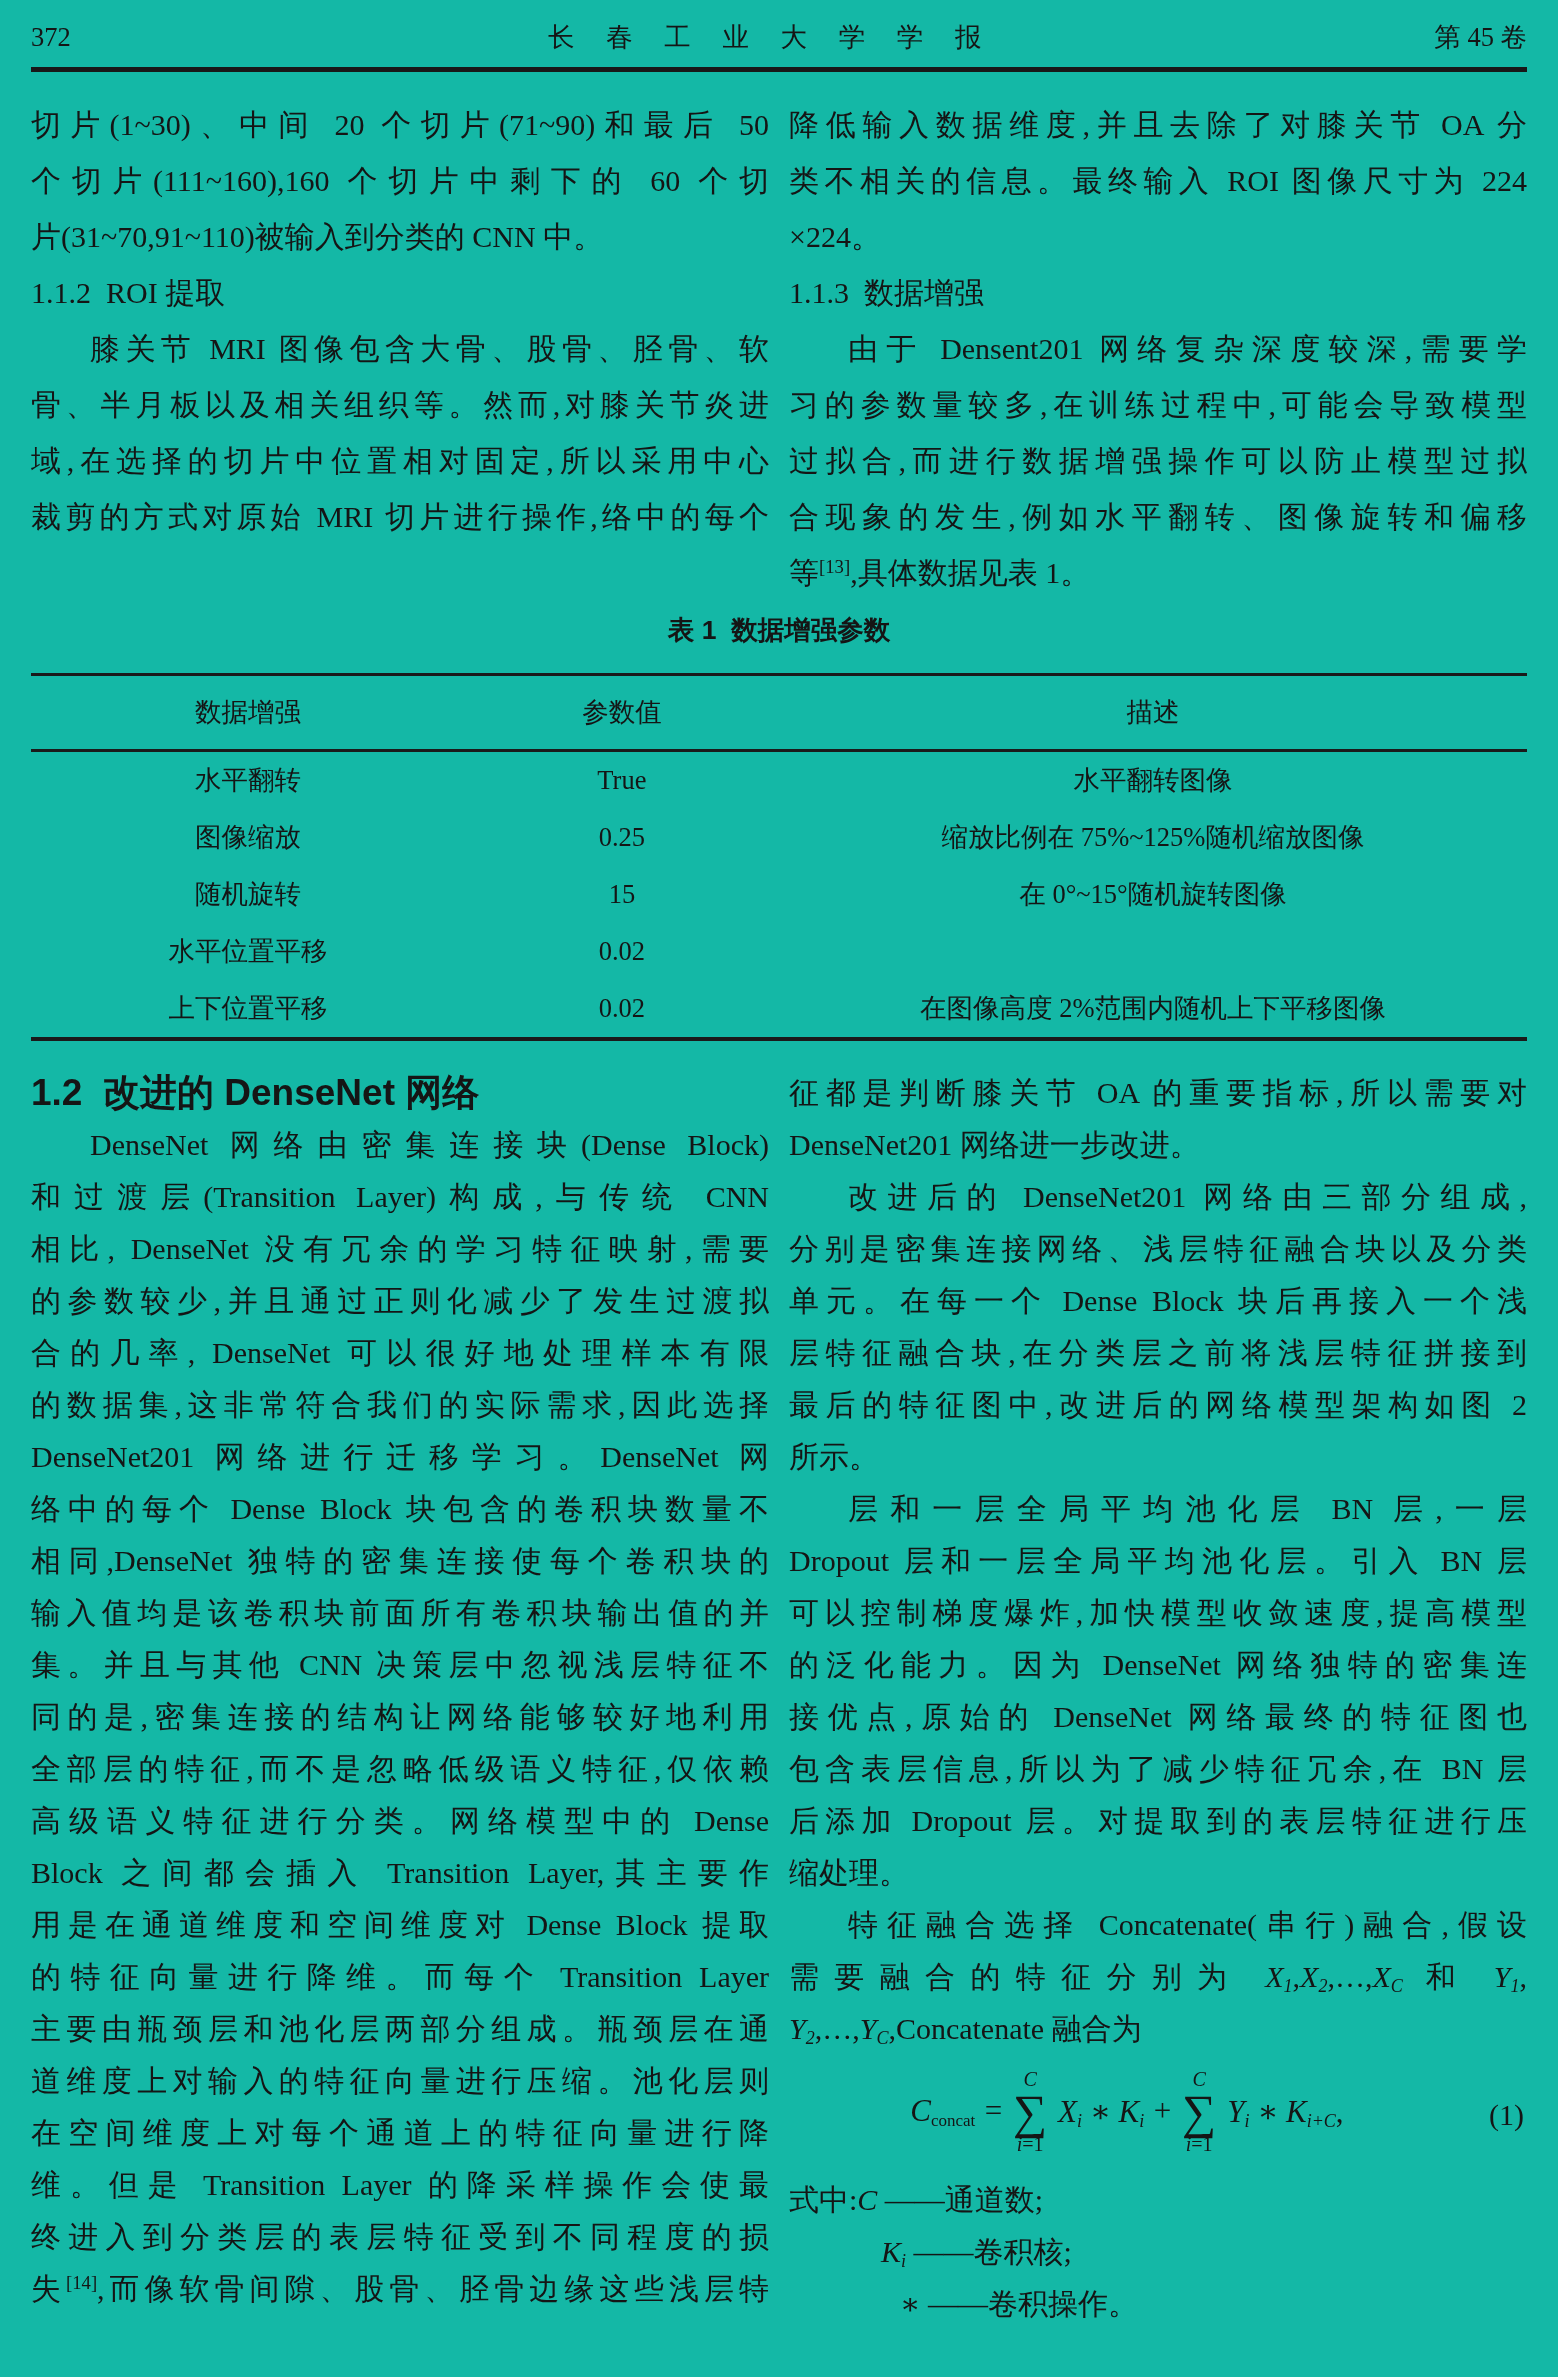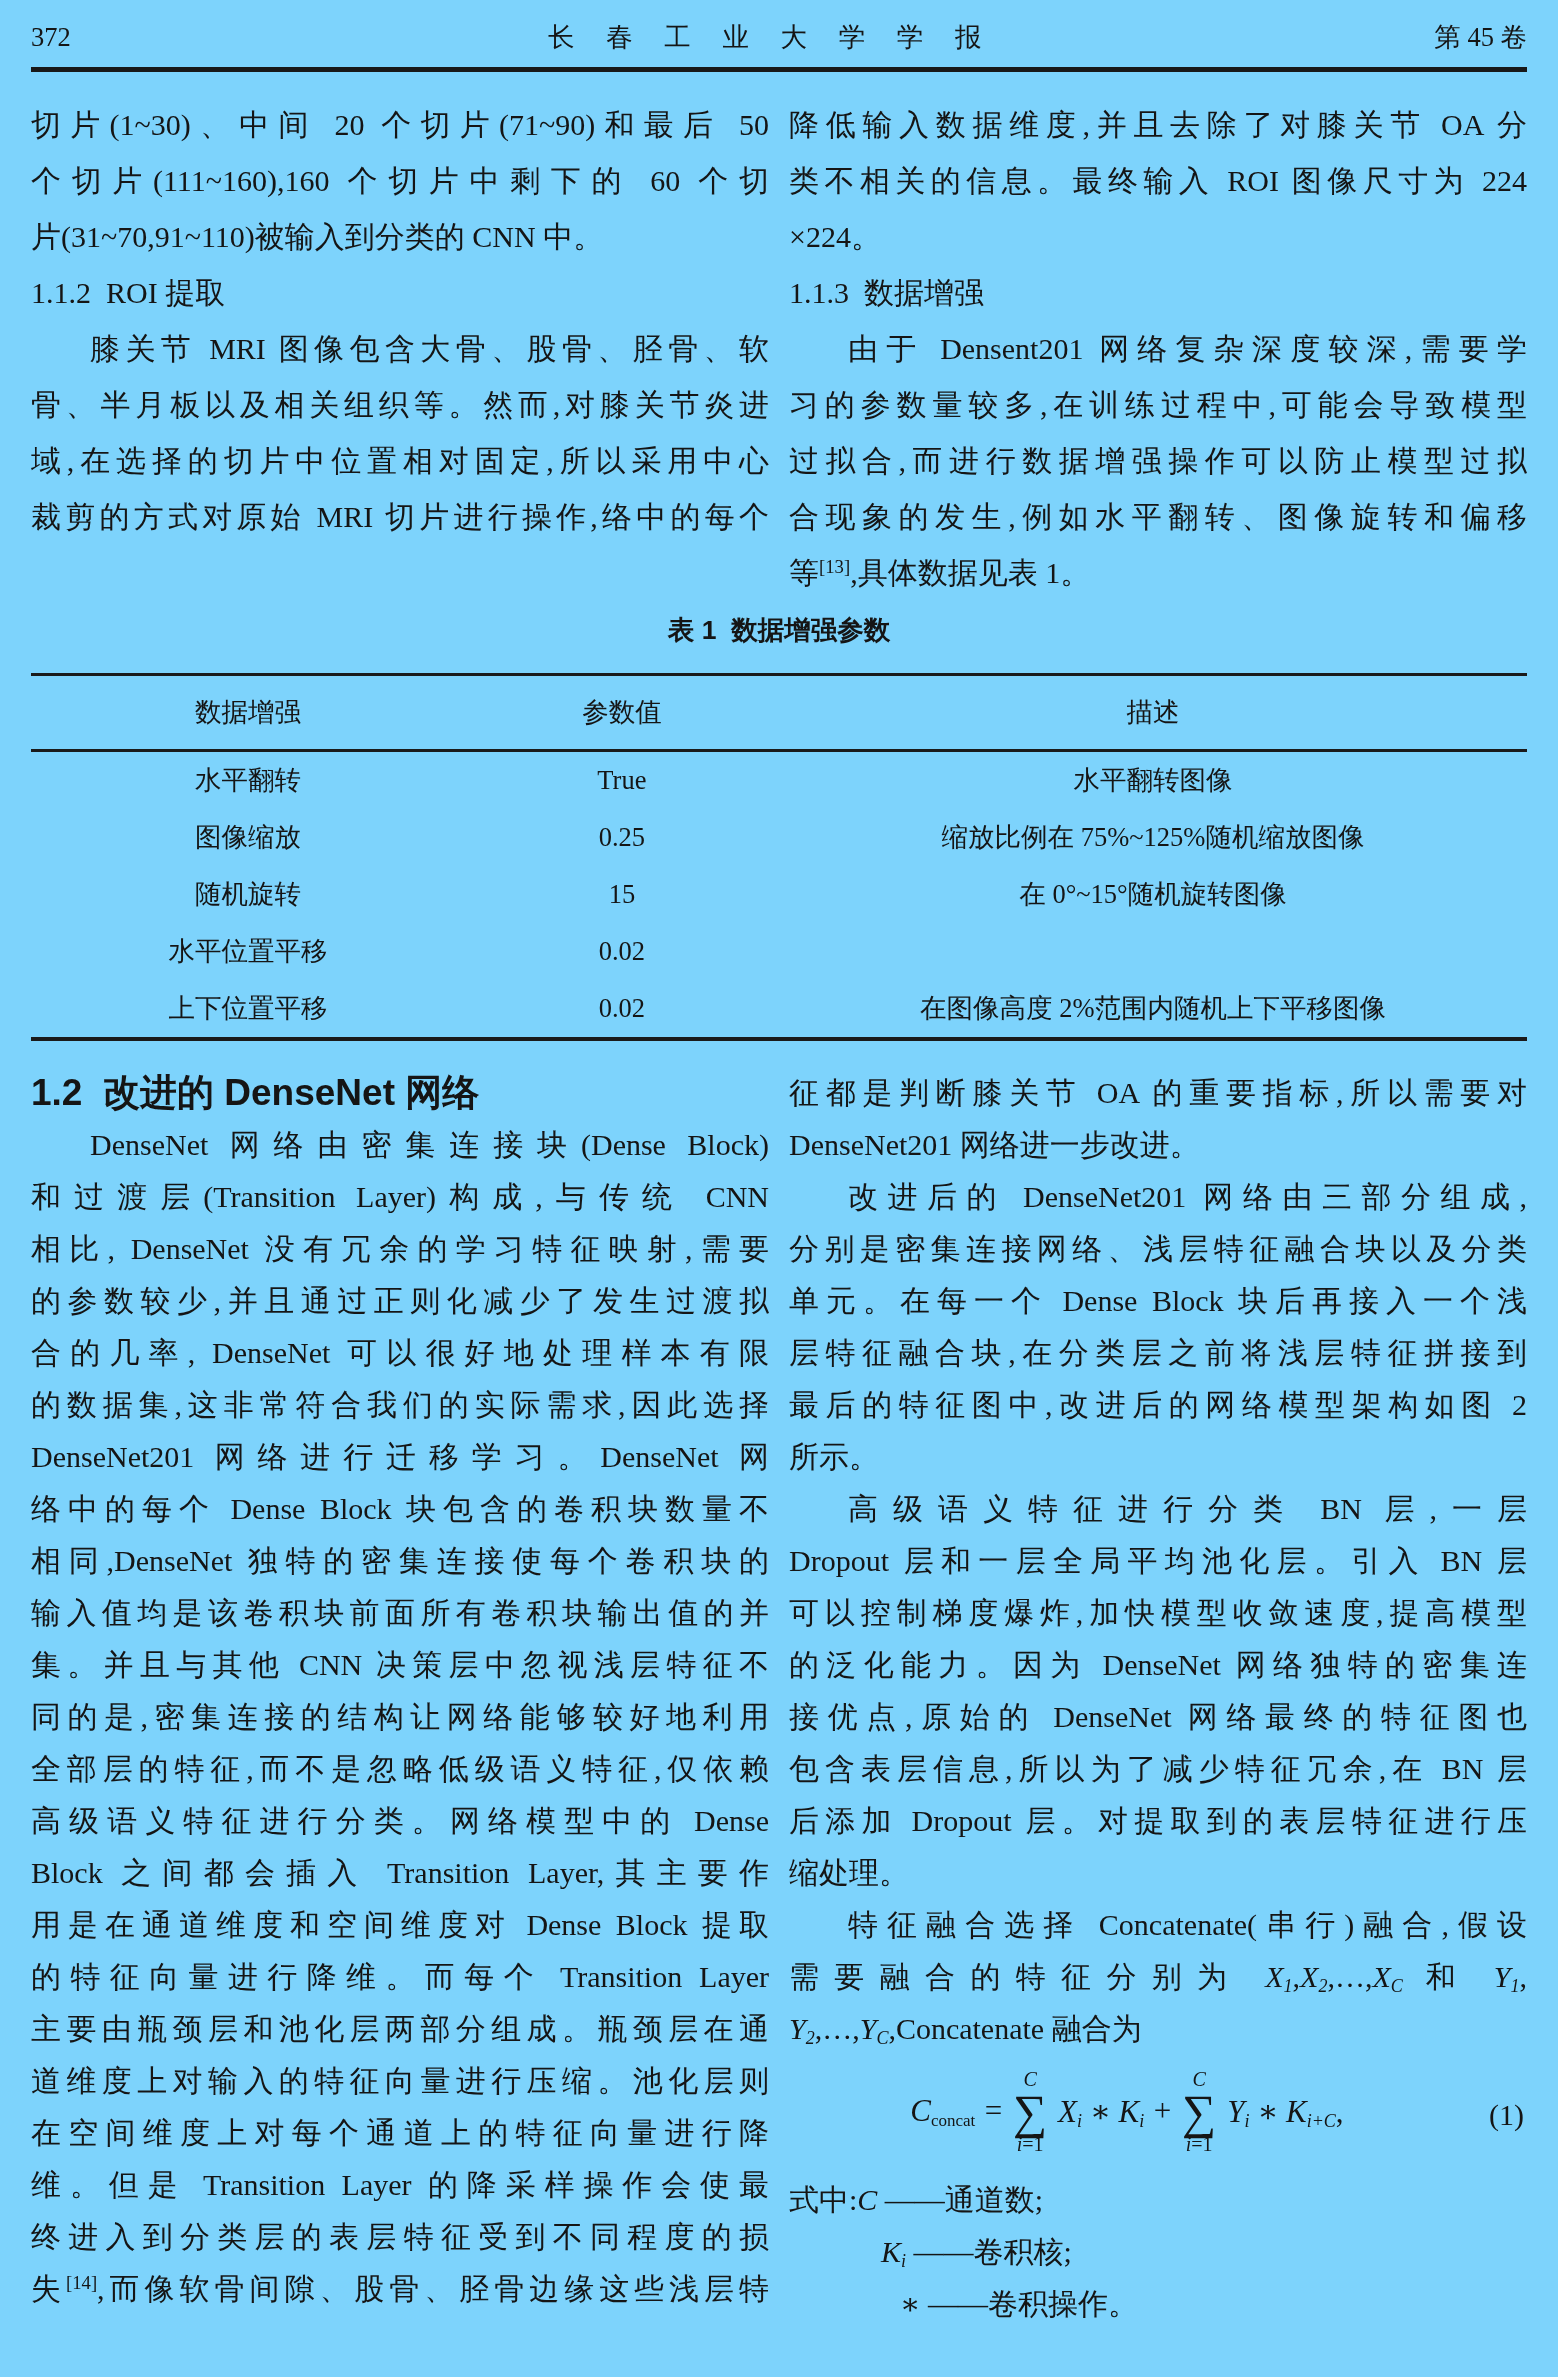--- a/index.html
+++ b/index.html
@@ -1,20 +1,20 @@
 <!DOCTYPE html>
 <html lang="zh" style="font-size:12.5px"><head>
 <meta charset="utf-8">
 <style>
   html,body{margin:0;padding:0;background:#e8e8e8;}
   .page{
     position:relative;
     width:1558px;height:2377px;
     margin:0 auto;
-    background:#7dd3fc;
+    background:#14b8a6;
     color:#151515;
     box-sizing:border-box;
     padding:18.7px 31px 0;
     overflow:hidden;
     font-family:"Liberation Serif","DejaVu Serif",serif;
   }
   
   .header{display:flex;justify-content:space-between;align-items:baseline;font-size:26.5px;}
   .page-number{min-width:93px;}
   .journal-title{letter-spacing:12.5px;text-align:center;}
@@ -173,21 +173,21 @@
     <div class="col">
       <div>
           <div class="line j">征都是判断膝关节 OA 的重要指标,所以需要对</div>
           <div class="line l">DenseNet201 网络进一步改进。</div>
           <div class="line ji">改进后的 DenseNet201 网络由三部分组成,</div>
           <div class="line j">分别是密集连接网络、浅层特征融合块以及分类</div>
           <div class="line j">单元。在每一个 Dense Block 块后再接入一个浅</div>
           <div class="line j">层特征融合块,在分类层之前将浅层特征拼接到</div>
           <div class="line j">最后的特征图中,改进后的网络模型架构如图 2</div>
           <div class="line l">所示。</div>
-          <div class="line ji">高级语义特征进行分类 BN 层,一层</div>
+          <div class="line ji">层和一层全局平均池化层 BN 层,一层</div>
           <div class="line j">Dropout 层和一层全局平均池化层。引入 BN 层</div>
           <div class="line j">可以控制梯度爆炸,加快模型收敛速度,提高模型</div>
           <div class="line j">的泛化能力。因为 DenseNet 网络独特的密集连</div>
           <div class="line j">接优点,原始的 DenseNet 网络最终的特征图也</div>
           <div class="line j">包含表层信息,所以为了减少特征冗余,在 BN 层</div>
           <div class="line j">后添加 Dropout 层。对提取到的表层特征进行压</div>
           <div class="line l">缩处理。</div>
           <div class="line ji">特征融合选择 Concatenate(串行)融合,假设</div>
           <div class="line j">需要融合的特征分别为 <i>X</i><sub>1</sub>,<i>X</i><sub>2</sub>,…,<i>X</i><sub>C</sub> 和 <i>Y</i><sub>1</sub>,</div>
           <div class="line l"><i>Y</i><sub>2</sub>,…,<i>Y</i><sub>C</sub>,Concatenate 融合为</div>

